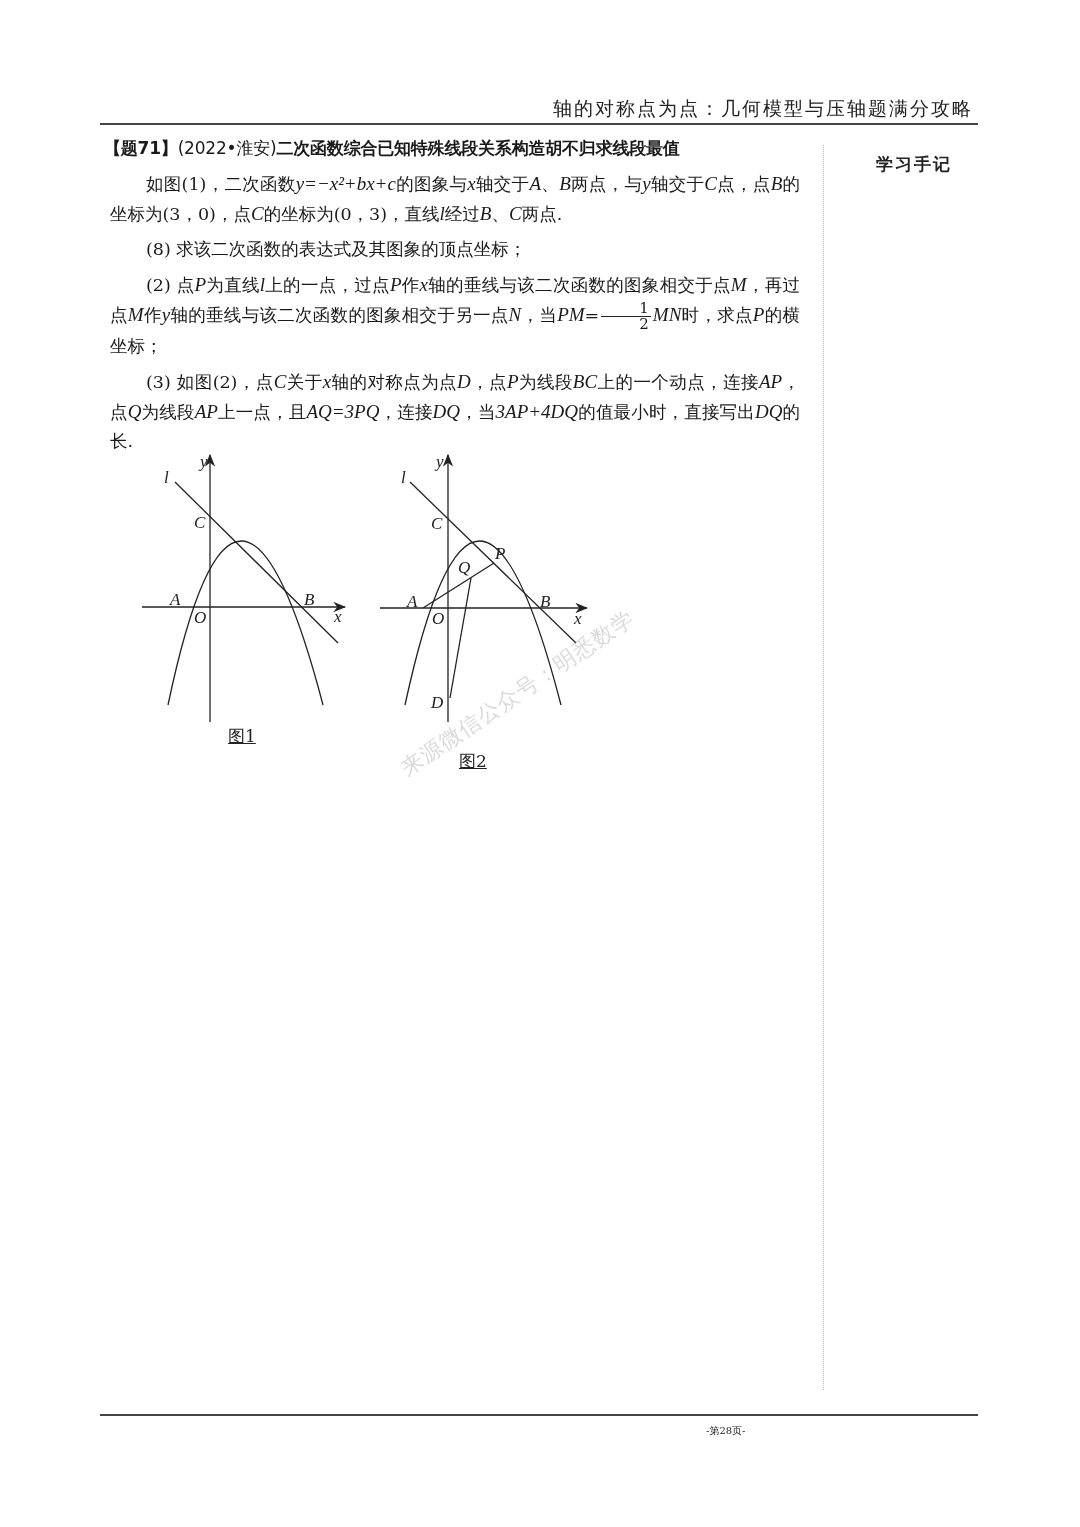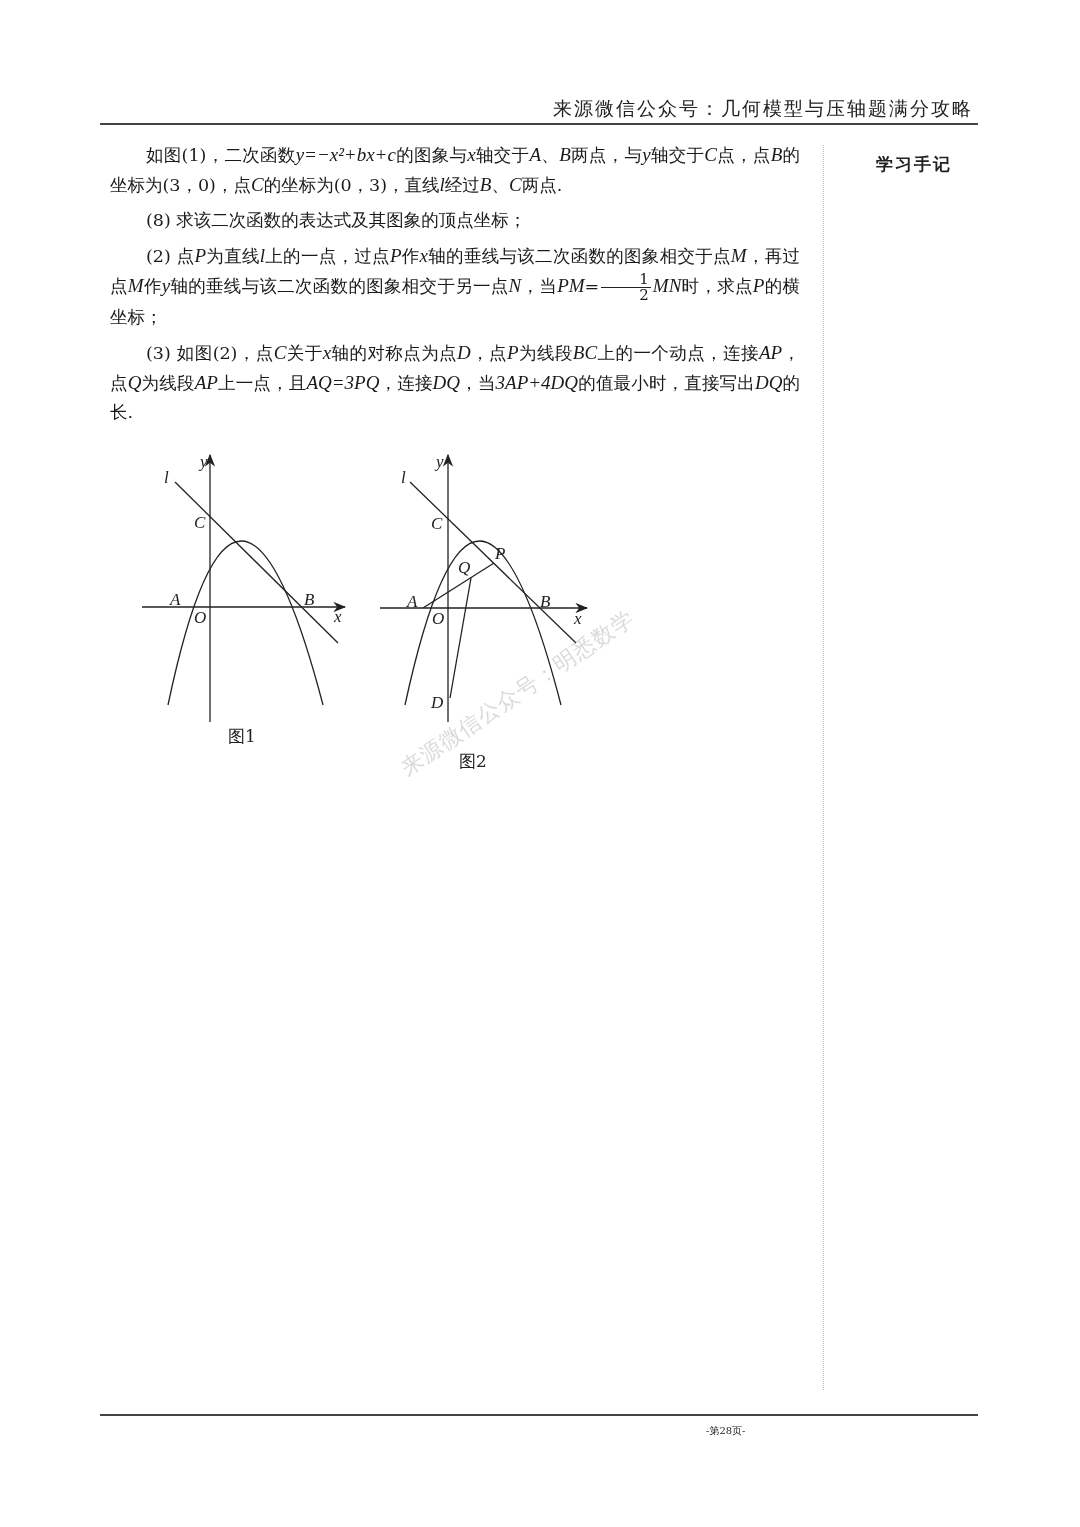--- a/index.html
+++ b/index.html
@@ -22,38 +22,41 @@
   .problem-title { font-family: "DejaVu Sans", "Liberation Sans", sans-serif; font-size: 17px; font-weight: bold; white-space: nowrap; letter-spacing: -0.2px; }
   .problem-title .tag { font-weight: bold; }
   .problem-title .src { font-weight: normal; }
   .para { text-indent: 36px; margin: 6px; text-align: justify; }
   .m { font-style: italic; font-family: "Liberation Serif", "DejaVu Serif", serif; font-size: 19px; }
   .frac { display: inline-block; vertical-align: middle; text-align: center; font-size: 15px; line-height: 15px; margin: 0 2px; }
   .frac .num { display: block; border-bottom: 1px solid #222; padding: 0 2px; }
   .frac .den { display: block; padding: 0 2px; }
   .fig { position: absolute; }
   .fig svg text { font-family: "Liberation Serif", "DejaVu Serif", serif; font-style: italic; font-size: 17px; fill: #222; }
-  .fig-caption { position: absolute; font-size: 17px; color: #222; }
+  .fig-caption { position: absolute; font-size: 17px; color: #222; text-decoration: underline; }
   .watermark {
     position: absolute; left: 395px; top: 758px; font-family: "DejaVu Sans", sans-serif; font-size: 22px;
     color: rgba(150,150,150,0.35); transform: rotate(-34deg); transform-origin: left top; white-space: nowrap; letter-spacing: 1px;
   }
   .footer-rule { position: absolute; left: 100px; top: 1414px; width: 878px; height: 2px; background: #444; }
   .page-number { position: absolute; left: 706px; top: 1424px; font-size: 10px; color: #222; }
 </style>
 </head>
 <body>
 
-<div class="header-title">来源微信公众号：几何模型与压轴题满分攻略</div>
+<div class="header-title">轴的对称点为点：几何模型与压轴题满分攻略</div>
 <div class="header-rule"></div>
 
 <div class="notes-divider"></div>
 <div class="notes-label">学习手记</div>
 
 <div class="content">
+  <div class="problem-title">
+    <span class="tag">【题71】</span><span class="src">(2022•淮安)</span><span>二次函数综合已知特殊线段关系构造胡不归求线段最值</span>
+  </div>
 
   <p class="para">
     <span>如图(1)，二次函数</span><span class="m">y=−x²+bx+c</span><span>的图象与</span><span class="m">x</span><span>轴交于</span><span class="m">A</span><span>、</span><span class="m">B</span><span>两点，与</span><span class="m">y</span><span>轴交于</span><span class="m">C</span><span>点，点</span><span class="m">B</span><span>的坐标为(3，0)，点</span><span class="m">C</span><span>的坐标为(0，3)，直线</span><span class="m">l</span><span>经过</span><span class="m">B</span><span>、</span><span class="m">C</span><span>两点.</span>
   </p>
 
   <p class="para">(8) 求该二次函数的表达式及其图象的顶点坐标；</p>
 
   <p class="para">
     <span>(2) 点</span><span class="m">P</span><span>为直线</span><span class="m">l</span><span>上的一点，过点</span><span class="m">P</span><span>作</span><span class="m">x</span><span>轴的垂线与该二次函数的图象相交于点</span><span class="m">M</span><span>，再过点</span><span class="m">M</span><span>作</span><span class="m">y</span><span>轴的垂线与该二次函数的图象相交于另一点</span><span class="m">N</span><span>，当</span><span class="m">PM</span><span>=</span><span class="frac"><span class="num">1</span><span class="den">2</span></span><span class="m">MN</span><span>时，求点</span><span class="m">P</span><span>的横坐标；</span>
   </p>

